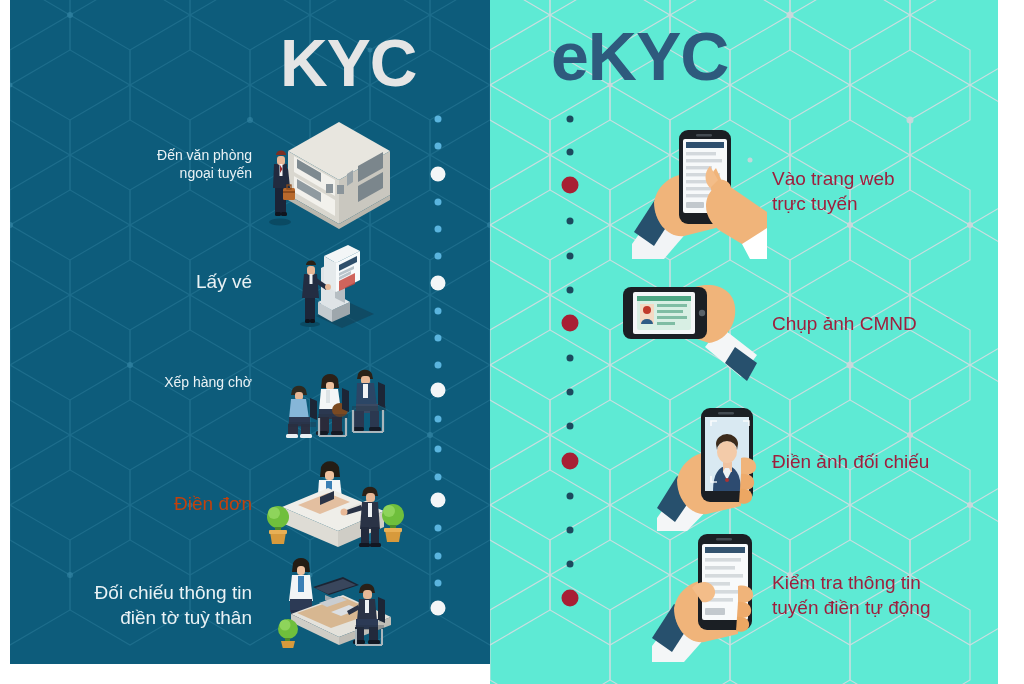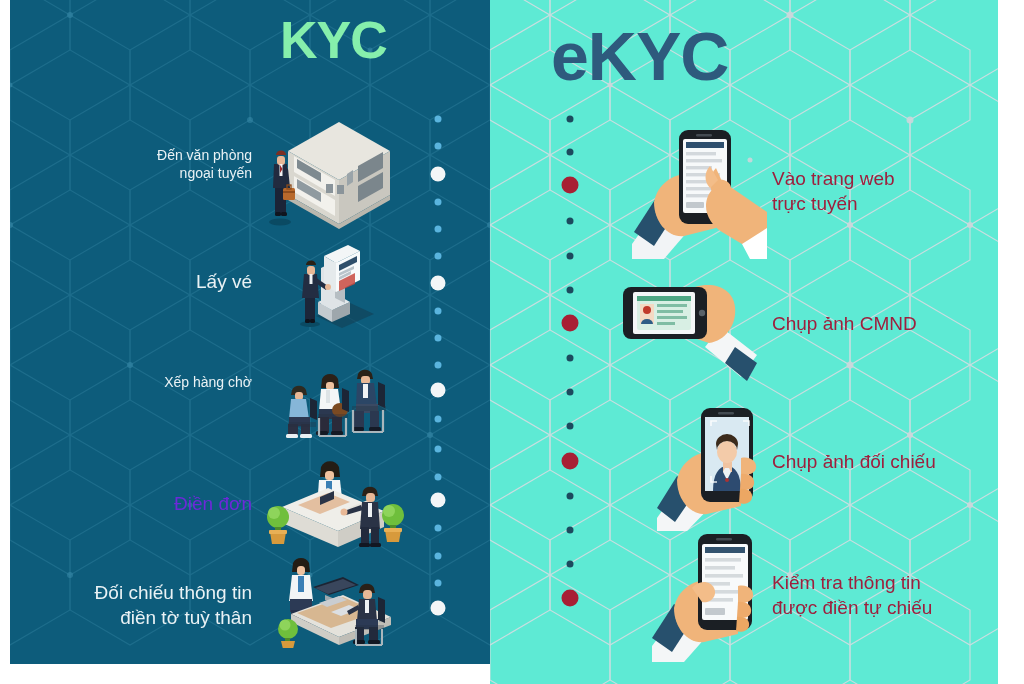--- a/index.html
+++ b/index.html
@@ -15,21 +15,21 @@
   .panel-left{left:10px;width:500px;height:664px;background:#0d5c7b;}
   .panel-right{left:490px;width:508px;height:684px;background:#5eead4;}
 
   .hexbg{position:absolute;inset:-40px;pointer-events:none;}
 
   
   .title{
     position:absolute;font-weight:bold;letter-spacing:-1px;
     line-height:1;white-space:nowrap;
   }
-  .title-kyc{left:270px;top:14px;font-size:52px;color:#86efac;}
+  .title-kyc{left:270px;top:30px;font-size:66px;color:#e5e5e5;}
 
   
   .dotcol{position:absolute;top:0;width:30px;height:100%;}
   .dotcol-left{left:413px;}
   .dot{position:absolute;border-radius:50%;transform:translate(-50%,-50%);left:50%;}
   .dot-sm-l{width:7px;height:7px;background:#5ab4de;}
   .dot-lg-l{width:15px;height:15px;background:#f3f6f7;}
   .dot-sm-r{width:7px;height:7px;background:#1c4a5e;}
   .dot-lg-r{width:17px;height:17px;background:#a81f34;}
 
@@ -222,30 +222,30 @@
       <span class="dot dot-sm-r" style="top:530px"></span>
       <span class="dot dot-sm-r" style="top:564px"></span>
       <span class="dot dot-lg-r" style="top:598px"></span>
     </div>
   </div>
 
   <div class="label" style="right:772px;top:146px;color:#eaf2f5;font-size:14px;text-align:right;">Đến văn phòng
 ngoại tuyến</div>
   <div class="label" style="right:772px;top:269px;color:#eaf2f5;font-size:19px;text-align:right;">Lấy vé</div>
   <div class="label" style="right:772px;top:373px;color:#eaf2f5;font-size:14px;text-align:right;">Xếp hàng chờ</div>
-  <div class="label" style="right:772px;top:491px;color:#6d28d9;font-size:19px;text-align:center;">Điền đơn</div>
+  <div class="label" style="right:772px;top:491px;color:#c2410c;font-size:19px;text-align:center;">Điền đơn</div>
   <div class="label" style="right:772px;top:580px;color:#eaf2f5;font-size:19px;text-align:right;">Đối chiếu thông tin
 điền tờ tuỳ thân</div>
 
   <div class="label label-right" style="left:772px;top:311px;">Chụp ảnh CMND</div>
   <div class="label label-right" style="left:772px;top:166px;">Vào trang web
 trực tuyến</div>
-  <div class="label label-right" style="left:772px;top:449px;">Chụp ảnh đối chiếu</div>
+  <div class="label label-right" style="left:772px;top:449px;">Điền ảnh đối chiếu</div>
   <div class="label label-right" style="left:772px;top:570px;">Kiểm tra thông tin
-được điền tự chiếu</div>
+tuyến điền tự động</div>
 
   <svg class="illu" style="left:263px;top:112px;" width="140" height="120" viewBox="0 0 140 120">
 
     <polygon points="75,12 128,42 128,92 75,122 22,92 22,42" fill="none"></polygon>
 
     <polygon points="76,10 127,39 76,68 25,39" fill="#e8e6df"></polygon>
 
     <polygon points="25,39 76,68 76,112 25,83" fill="#d9d7cf"></polygon>
 
     <polygon points="76,68 127,39 127,83 76,112" fill="#c9c7bf"></polygon>

